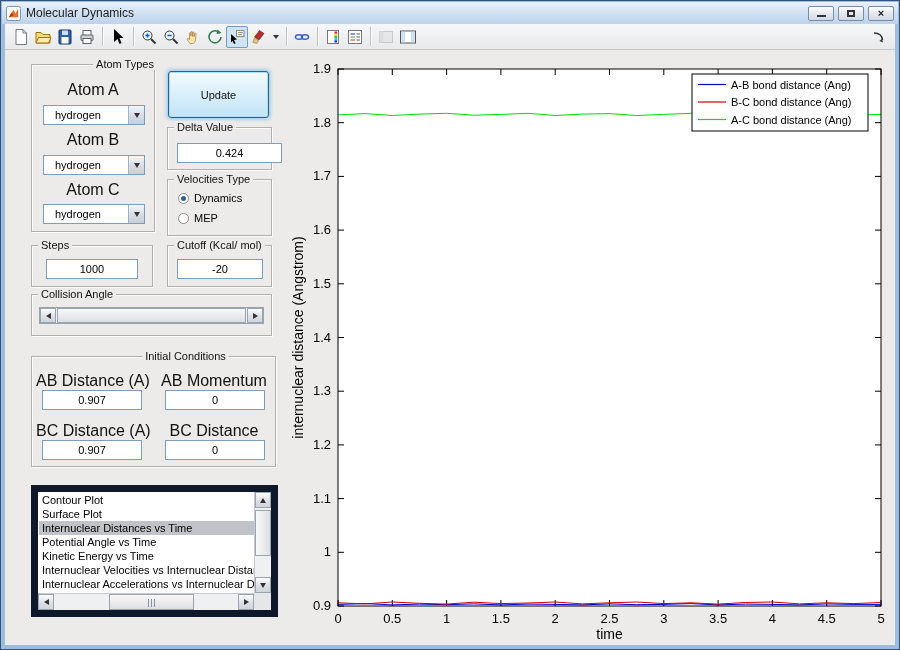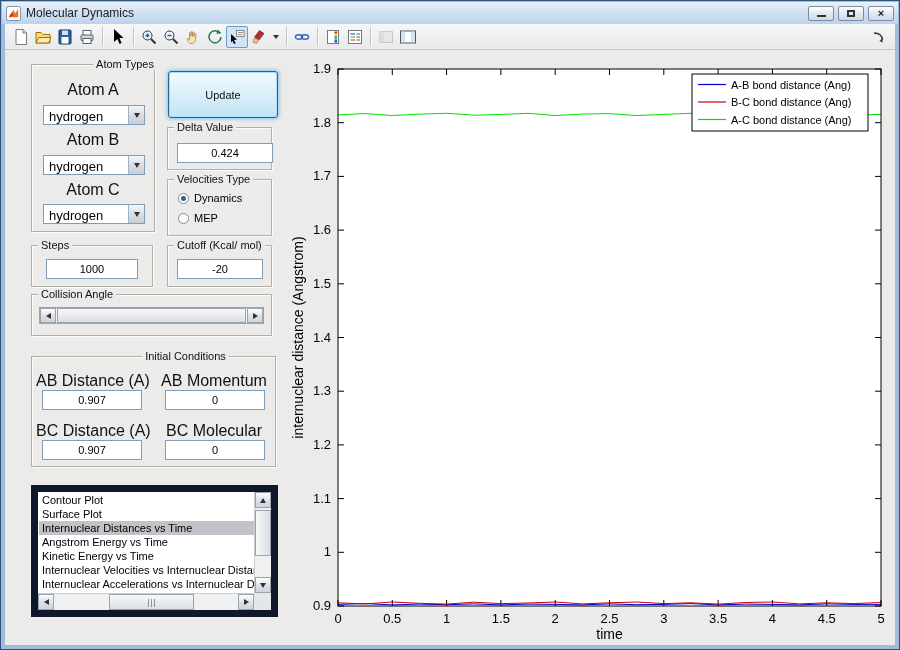--- a/index.html
+++ b/index.html
@@ -33,32 +33,32 @@
   .canvas { position:absolute; top:49px; left:4px; right:4px; bottom:4px; background:#ecebe9; overflow:hidden; }
 
   
   .gb { position:absolute; border:1px solid #b1afaa; box-shadow:inset 1px 1px 0 #fbfbfa, 1px 1px 0 #fbfbfa; }
   .gb-title { position:absolute; top:-7px; left:6px; background:#ecebe9; padding:0 3px; font-size:11px; color:#111; white-space:nowrap; }
   .gb-title.centered { left:50%; transform:translateX(-50%);margin-left:32px; }
   .ctl-label { position:absolute; font-size:16px; color:#111; text-align:center; white-space:nowrap; }
 
   
   .combo { position:absolute; height:20px; background:#fff; border:1px solid #7f9db9; display:flex; }
-  .combo-text { flex:1 1 auto; font-size:13px; padding:3px 0 0 5px; overflow:hidden; white-space:nowrap; }
+  .combo-text { flex:1 1 auto; font-size:11px; padding:3px 0 0 11px; overflow:hidden; white-space:nowrap; }
   .combo-btn { width:16px; border-left:1px solid #9cb3c8; background:linear-gradient(#f4f6f8,#d9dee4 50%,#c8cfd8); display:flex; align-items:center; justify-content:center; }
   .tri-down { width:0; height:0; border-left:3.5px solid transparent; border-right:3.5px solid transparent; border-top:5px solid #333; }
   .tri-up { width:0; height:0; border-left:3.5px solid transparent; border-right:3.5px solid transparent; border-bottom:5px solid #333; }
   .tri-left { width:0; height:0; border-top:3.5px solid transparent; border-bottom:3.5px solid transparent; border-right:5px solid #333; }
   .tri-right { width:0; height:0; border-top:3.5px solid transparent; border-bottom:3.5px solid transparent; border-left:5px solid #333; }
 
   
   .edit { position:absolute; height:20px; border:1px solid #7f9db9; background:#fff; font-size:11px; text-align:center; padding:0; }
 
   
-  .update-btn { position:absolute; left:163px; top:21px; width:110px; height:47px;
+  .update-btn { position:absolute; left:163px; top:21px; width:101px; height:47px;
     background:linear-gradient(#f2f9fe,#dcf0fb 45%,#c2e4f6); border:1px solid #2c628b; border-radius:3px;
     box-shadow:0 0 4px 1px #86c2ea, inset 0 0 0 1px #aadcf7; font-size:11px; color:#111;
     display:flex; align-items:center; justify-content:center; }
 
   
   .radio-row { position:absolute; left:10px; display:flex; align-items:center; gap:5px; height:14px; }
   .radio { width:11px; height:11px; border-radius:50%; border:1px solid #8a8a8a; background:#fdfdfd; position:relative; }
   .radio.checked::after { content:""; position:absolute; left:2px; top:2px; width:5px; height:5px; border-radius:50%; background:#2c628b; }
   .radio-label { font-size:11px; }
 
@@ -268,21 +268,21 @@
         <span class="combo-btn">
             <i class="tri-down"></i>
           </span>
       </div>
     </div>
 
     <div class="update-btn">Update</div>
 
     <div class="gb" style="left:162px;top:77px;width:105px;height:43px">
       <div class="gb-title">Delta Value</div>
-      <input class="edit" style="top: 15px; left: 9px; width: 96px;" value="0.424">
+      <input class="edit" style="top: 15px; left: 9px; width: 105px;" value="0.424">
     </div>
 
     <div class="gb" style="left:162px;top:129px;width:105px;height:57px">
       <div class="gb-title">Velocities Type</div>
       <div class="radio-row" style="top:11px">
         <span class="radio checked"></span>
         <span class="radio-label">Dynamics</span>
       </div>
       <div class="radio-row" style="top:31px">
         <span class="radio"></span>
@@ -315,31 +315,31 @@
       </div>
     </div>
 
     <div class="gb" style="left:26px;top:306px;width:245px;height:111px">
       <div class="gb-title centered">Initial Conditions</div>
       <div class="ctl-label" style="top:15px;left:4px;width:112px">AB Distance (A)</div>
       <div class="ctl-label" style="top:15px;left:126px;width:112px">AB Momentum</div>
       <input class="edit" style="top: 33px; left: 10px; width: 100px;" value="0.907">
       <input class="edit" style="top: 33px; left: 133px; width: 100px;" value="0">
       <div class="ctl-label" style="top:65px;left:4px;width:112px">BC Distance (A)</div>
-      <div class="ctl-label" style="top:65px;left:126px;width:112px">BC Molecular</div>
+      <div class="ctl-label" style="top:65px;left:126px;width:112px">BC Distance</div>
       <input class="edit" style="top: 83px; left: 10px; width: 100px;" value="0.907">
       <input class="edit" style="top: 83px; left: 133px; width: 100px;" value="0">
     </div>
 
     <div class="listbox">
       <div class="lb-items" id="listbox-items">
           <div class="lb-item">Contour Plot</div>
           <div class="lb-item">Surface Plot</div>
           <div class="lb-item selected">Internuclear Distances vs Time</div>
-          <div class="lb-item">Angstrom Energy vs Time</div>
+          <div class="lb-item">Potential Angle vs Time</div>
           <div class="lb-item">Kinetic Energy vs Time</div>
           <div class="lb-item">Internuclear Velocities vs Internuclear Distance</div>
           <div class="lb-item">Internuclear Accelerations vs Internuclear Distance</div>
           <div class="lb-item">Internuclear Momenta vs Internuclear Distance</div>
         </div>
       <div class="vscroll">
         <div class="sb-btn">
             <i class="tri-up"></i>
           </div>
         <div class="vtrack">

